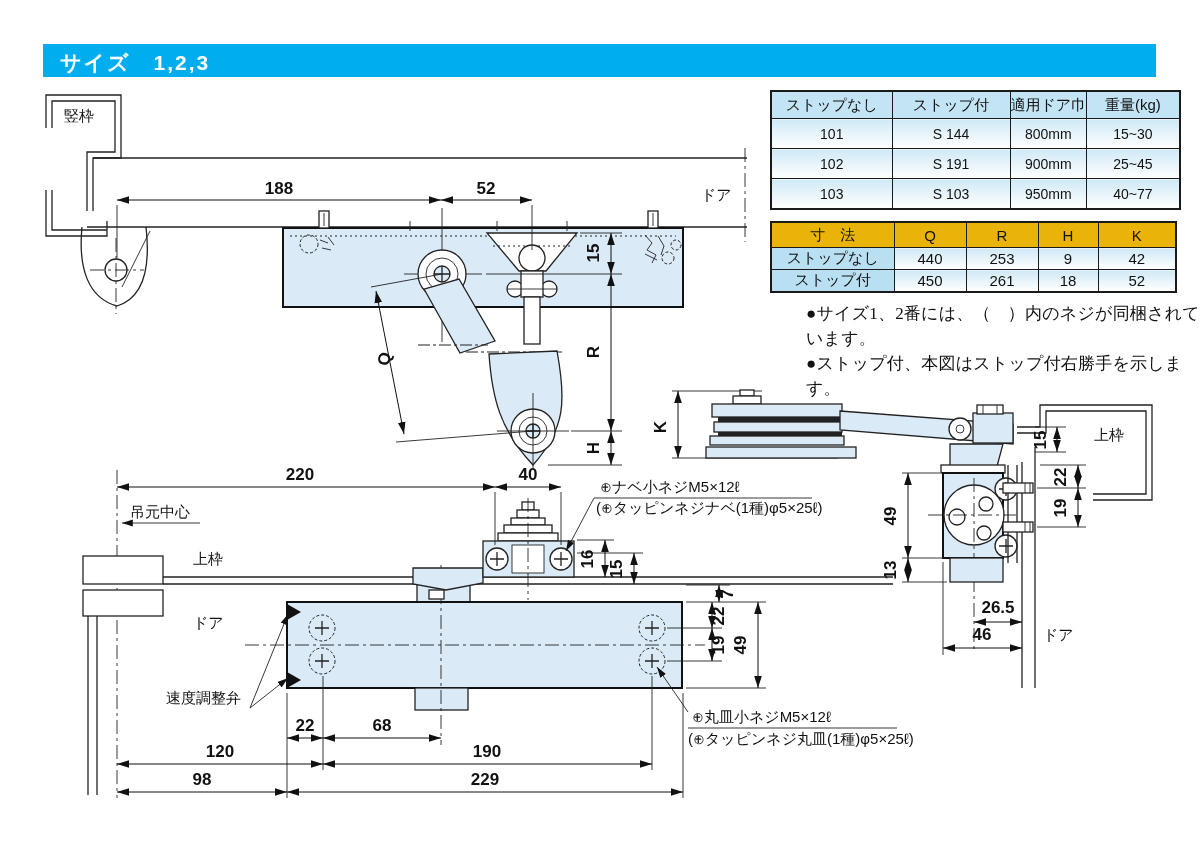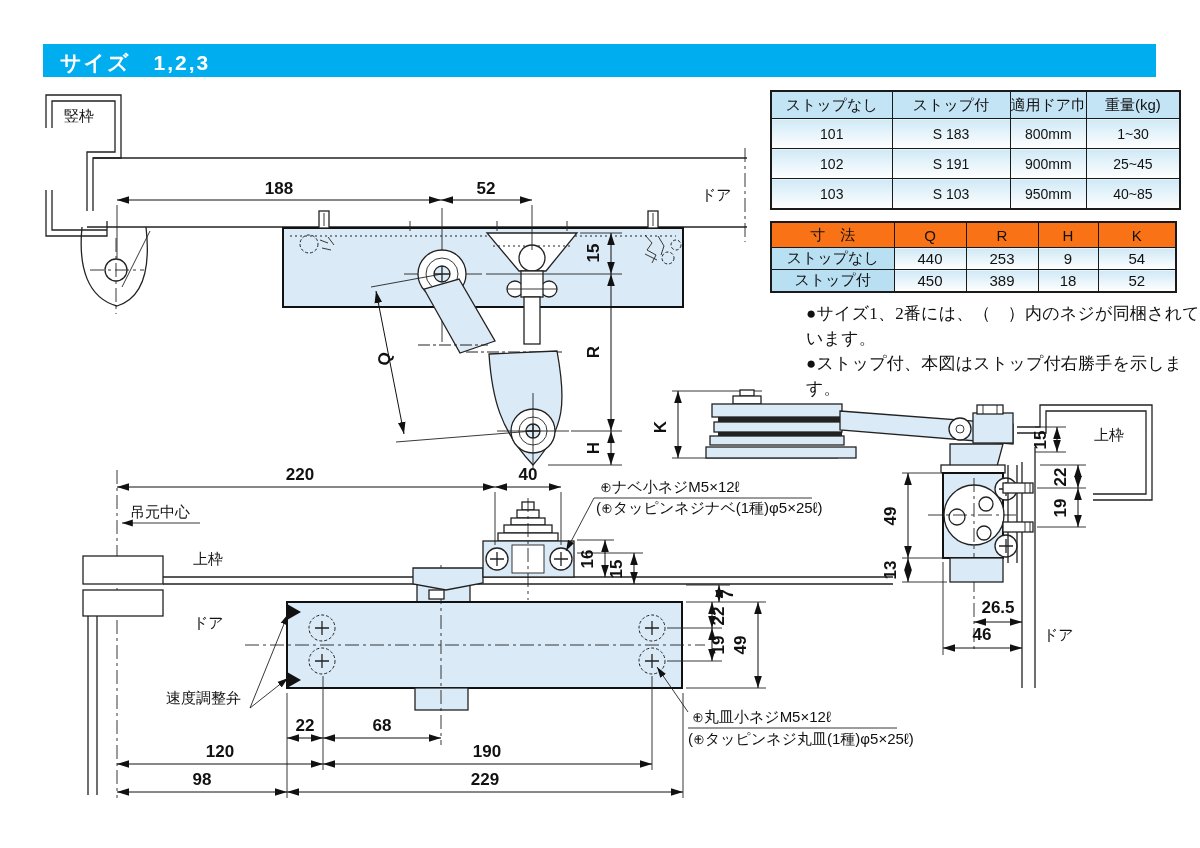--- a/index.html
+++ b/index.html
@@ -9,21 +9,21 @@
             display:flex;align-items:flex-end;}
   .titlebar span{color:#fff;font-size:21px;font-weight:bold;letter-spacing:2px;padding-left:17px;}
   table{border-collapse:collapse;table-layout:fixed;border-radius:32px;}
   .spec{position:absolute;left:770px;top:90px;}
   .dimt{position:absolute;left:770px;top:221px;}
   th,td{border:1px solid #1a1a1a;text-align:center;font-size:15px;font-weight:normal;
         padding:0;overflow:hidden;white-space:nowrap;}
   table{border:2px solid #1a1a1a;}
   .spec th{height:26px;background:#c3e4f5;}
   .spec td{height:29px;background:linear-gradient(#cfe9f6,#ffffff);font-size:14px;margin-top:28px;}
-  .dimt th{height:24px;background:#f97316;}
+  .dimt th{height:24px;background:#eab308;}
   .dimt td{height:21px;background:linear-gradient(#cfe9f6,#ffffff);font-size:15px;}
   .dimt td.lbl{background:#b9dff2;}
   .notes{position:absolute;left:806px;top:301px;width:410px;font-size:17px;line-height:25px;
          letter-spacing:0.2px;font-family:Liberation Serif, serif;}
   
   .ln{stroke:#222;stroke-width:1.3;fill:none;}
   .thin{stroke:#222;stroke-width:0.9;fill:none;}
   .thk{stroke:#111;stroke-width:2;fill:none;}
   .fillb{fill:#dbeaf7;}
   .fw{fill:#fff;}
@@ -55,35 +55,35 @@
       </colgroup>
     <tbody>
         <tr>
       <th>ストップなし</th>
       <th>ストップ付</th>
       <th>適用ドア巾</th>
       <th>重量(kg)</th>
     </tr>
     <tr>
       <td>101</td>
-      <td>S 183</td>
+      <td>S 144</td>
       <td>800mm</td>
-      <td>1~30</td>
+      <td>15~30</td>
     </tr>
     <tr>
       <td>102</td>
       <td>S 191</td>
       <td>900mm</td>
       <td>25~45</td>
     </tr>
     <tr>
       <td>103</td>
       <td>S 103</td>
       <td>950mm</td>
-      <td>40~85</td>
+      <td>40~77</td>
     </tr>
   </tbody>
     </table>
 
   <table class="dimt">
     <colgroup>
         <col style="width:123px">
         <col style="width:72px">
         <col style="width:72px">
         <col style="width:60px">
@@ -95,26 +95,26 @@
       <th>Q</th>
       <th>R</th>
       <th>H</th>
       <th>K</th>
     </tr>
     <tr>
       <td class="lbl">ストップなし</td>
       <td>440</td>
       <td>253</td>
       <td>9</td>
-      <td>54</td>
+      <td>42</td>
     </tr>
     <tr>
       <td class="lbl">ストップ付</td>
       <td>450</td>
-      <td>389</td>
+      <td>261</td>
       <td>18</td>
       <td>52</td>
     </tr>
   </tbody>
     </table>
 
   <div class="notes">
     <div>●サイズ1、2番には、（　）内のネジが同梱されています。</div>
     <div>●ストップ付、本図はストップ付右勝手を示します。</div>
   </div>

